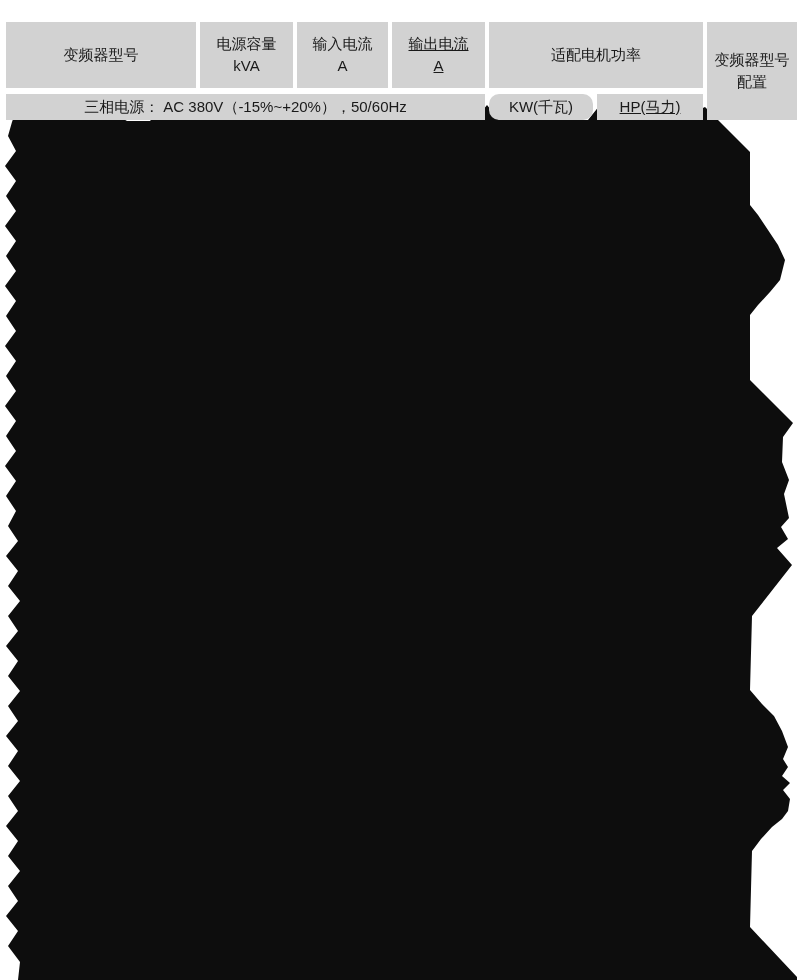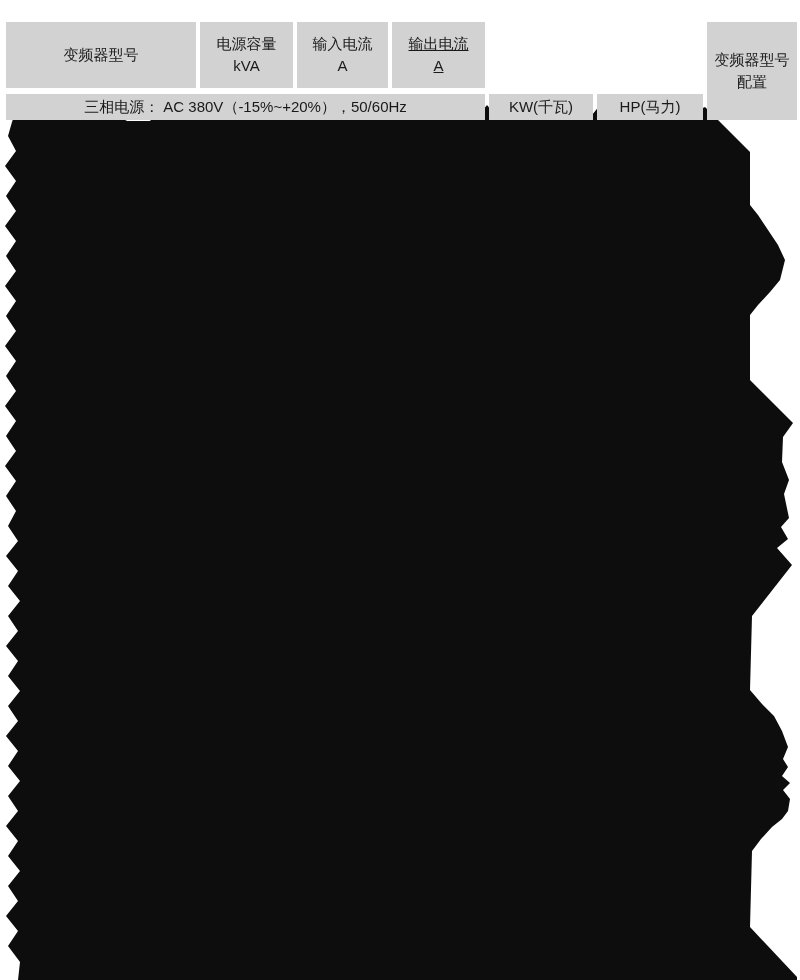--- a/index.html
+++ b/index.html
@@ -40,22 +40,22 @@
     white-space: nowrap;
   }
   .cell .ln { display: block; }
   .c-model   { grid-area: 1 / 1 / 2 / 2; }
   .c-cap     { grid-area: 1 / 2 / 2 / 3; }
   .c-in      { grid-area: 1 / 3 / 2 / 4; text-align: right; }
   .c-out     { grid-area: 1 / 4 / 2 / 5; text-decoration: underline; }
   .c-motor   { grid-area: 1 / 5 / 2 / 7; }
   .c-brake   { grid-area: 1 / 7 / 3 / 8; }
   .c-power   { grid-area: 2 / 1 / 3 / 5; }
-  .c-kw      { grid-area: 2 / 5 / 3 / 6; }
-  .c-hp      { grid-area: 2 / 6 / 3 / 7; }
+  .c-kw      { grid-area: 2 / 5 / 3 / 6; border-radius: 10px; }
+  .c-hp      { grid-area: 2 / 6 / 3 / 7; text-decoration: underline; }
   .c-power   { font-size: 15px; }
 
   
   .blob-svg {
     position: absolute;
     left: 0;
     top: 0;
     z-index: 1;
   }
   .blob-path { fill: #0d0d0d; }
@@ -77,20 +77,23 @@
   <div class="cell c-in">
     <span class="ln">输入电流</span>
     <span class="ln">A</span>
   </div>
 
   <div class="cell c-out">
     <span class="ln">输出电流</span>
     <span class="ln">A</span>
   </div>
 
+  <div class="cell c-motor">
+    <span class="ln">适配电机功率</span>
+  </div>
 
   <div class="cell c-brake">
     <span class="ln">变频器型号</span>
     <span class="ln">配置</span>
   </div>
 
   <div class="cell c-power">
     <span class="ln">三相电源：  AC 380V（-15%~+20%），50/60Hz</span>
   </div>
 

